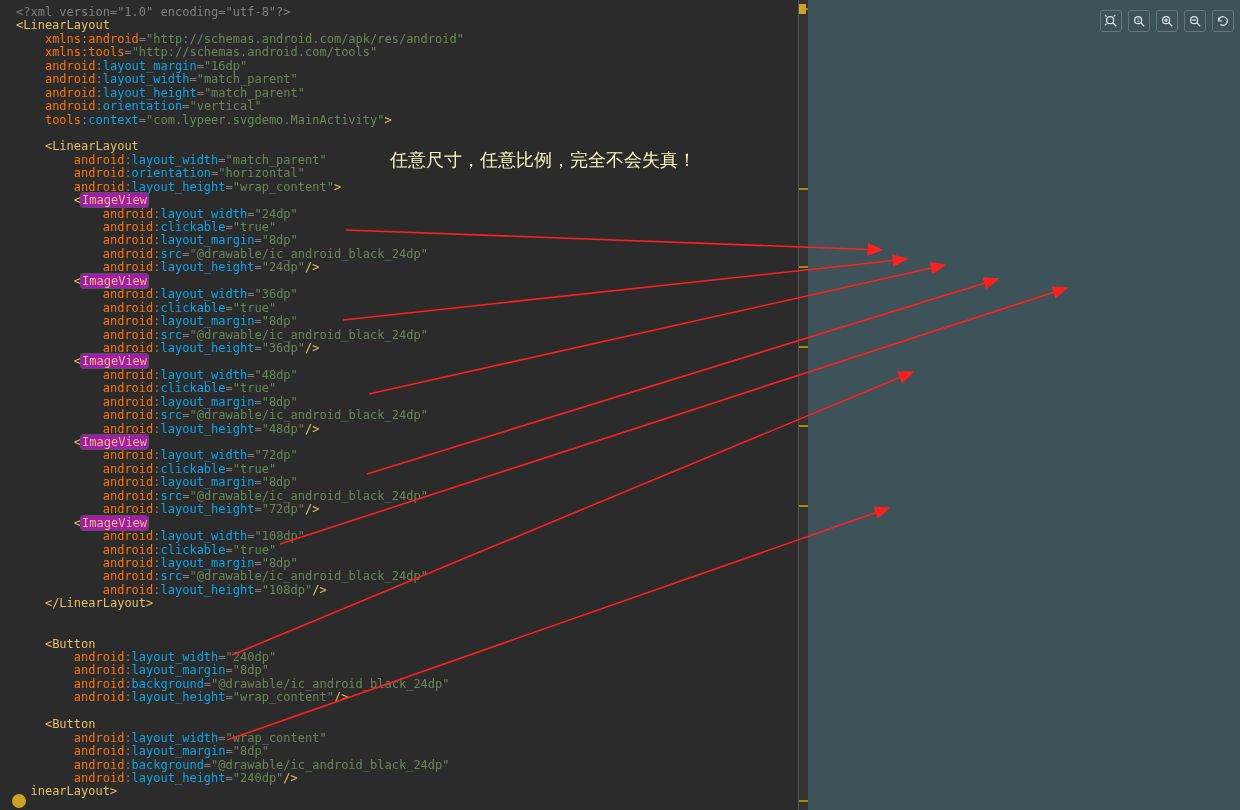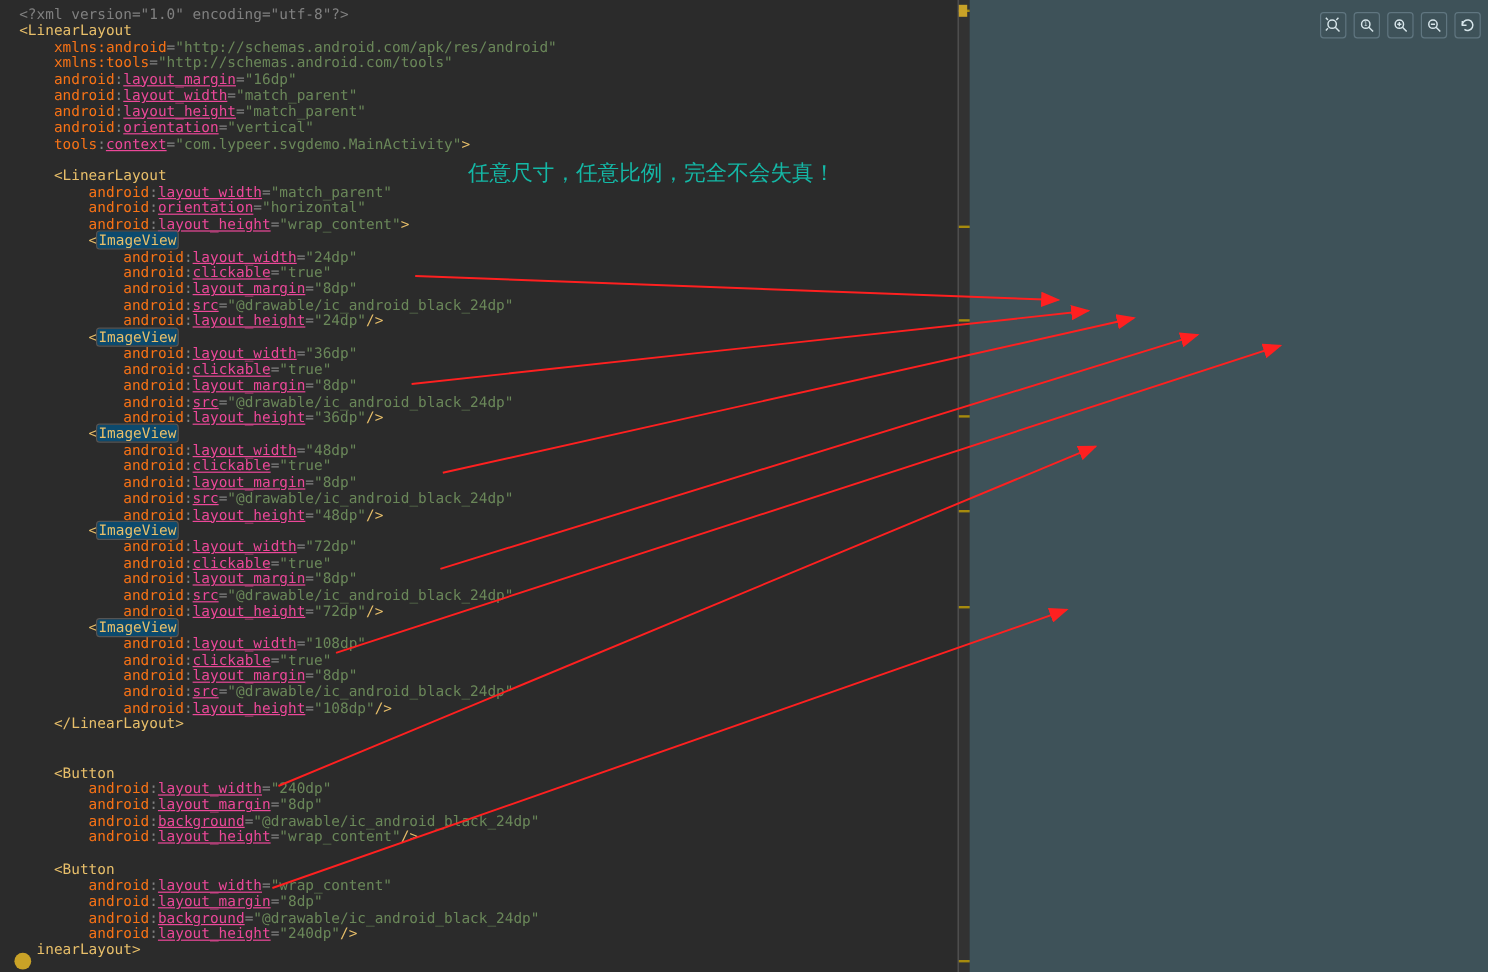--- a/index.html
+++ b/index.html
@@ -3,26 +3,26 @@
 <meta charset="utf-8">
 <style>
   * { margin:0; padding:0; box-sizing:border-box; }
   body { width:1240px; height:810px; background:#2b2b2b; font-family:Menlo,Consolas,monospace; font-size:12px; color:#a9b7c6; overflow:hidden; position:relative; }
   
   #editor { position:absolute; left:0; top:0; width:808px; height:810px; padding:6px 0 0 16px; line-height:1.12; white-space:pre; overflow:hidden; }
   .l { display:block; }
   
   .tg { color:#e8bf6a; }
   .nsa { color:#f97316; }
-  .nsb { color:#ec4899;text-decoration:underline; }
+  .nsb { color:#0ea5e9; }
   .st { color:#6a8759; }
   .dec { color:#808080; }
-  .hi { background:#0c4a6e; outline:1px solid #555; padding:0 1px; border-radius:2px; }
+  .hi { background:#a21caf; outline:1px solid #555; padding:0 1px; border-radius:2px; }
 
-  #annotation { position:absolute; left:390px; top:132px; color:#14b8a6; font-family:'Hiragino Sans GB','Microsoft YaHei',sans-serif; font-size:18px; font-weight:500; }
+  #annotation { position:absolute; left:390px; top:148px; color:#fef9c3; font-family:'Hiragino Sans GB','Microsoft YaHei',sans-serif; font-size:18px; font-weight:500; }
 
   #gutter-strip { position:absolute; left:798px; top:0; width:10px; height:810px; background:#323232; border-left:1px solid #555; }
   .tick { position:absolute; left:0; width:10px; height:2px; background:#a68a0d; }
 
   
   #preview { position:absolute; left:808px; top:0; width:432px; height:810px; background:#3e5259; }
   #toolbar { position:absolute; top:10px; right:6px; display:flex; gap:6px; }
   #toolbar .btn { width:22px; height:22px; display:flex; align-items:center; justify-content:center; border:1px solid #607680; border-radius:3px; color:#d7e5ea; font-size:12px; cursor:pointer; }
   .tb-svg { width:14px; height:14px; stroke:#d7e5ea; stroke-width:1.4; fill:none; }
 

